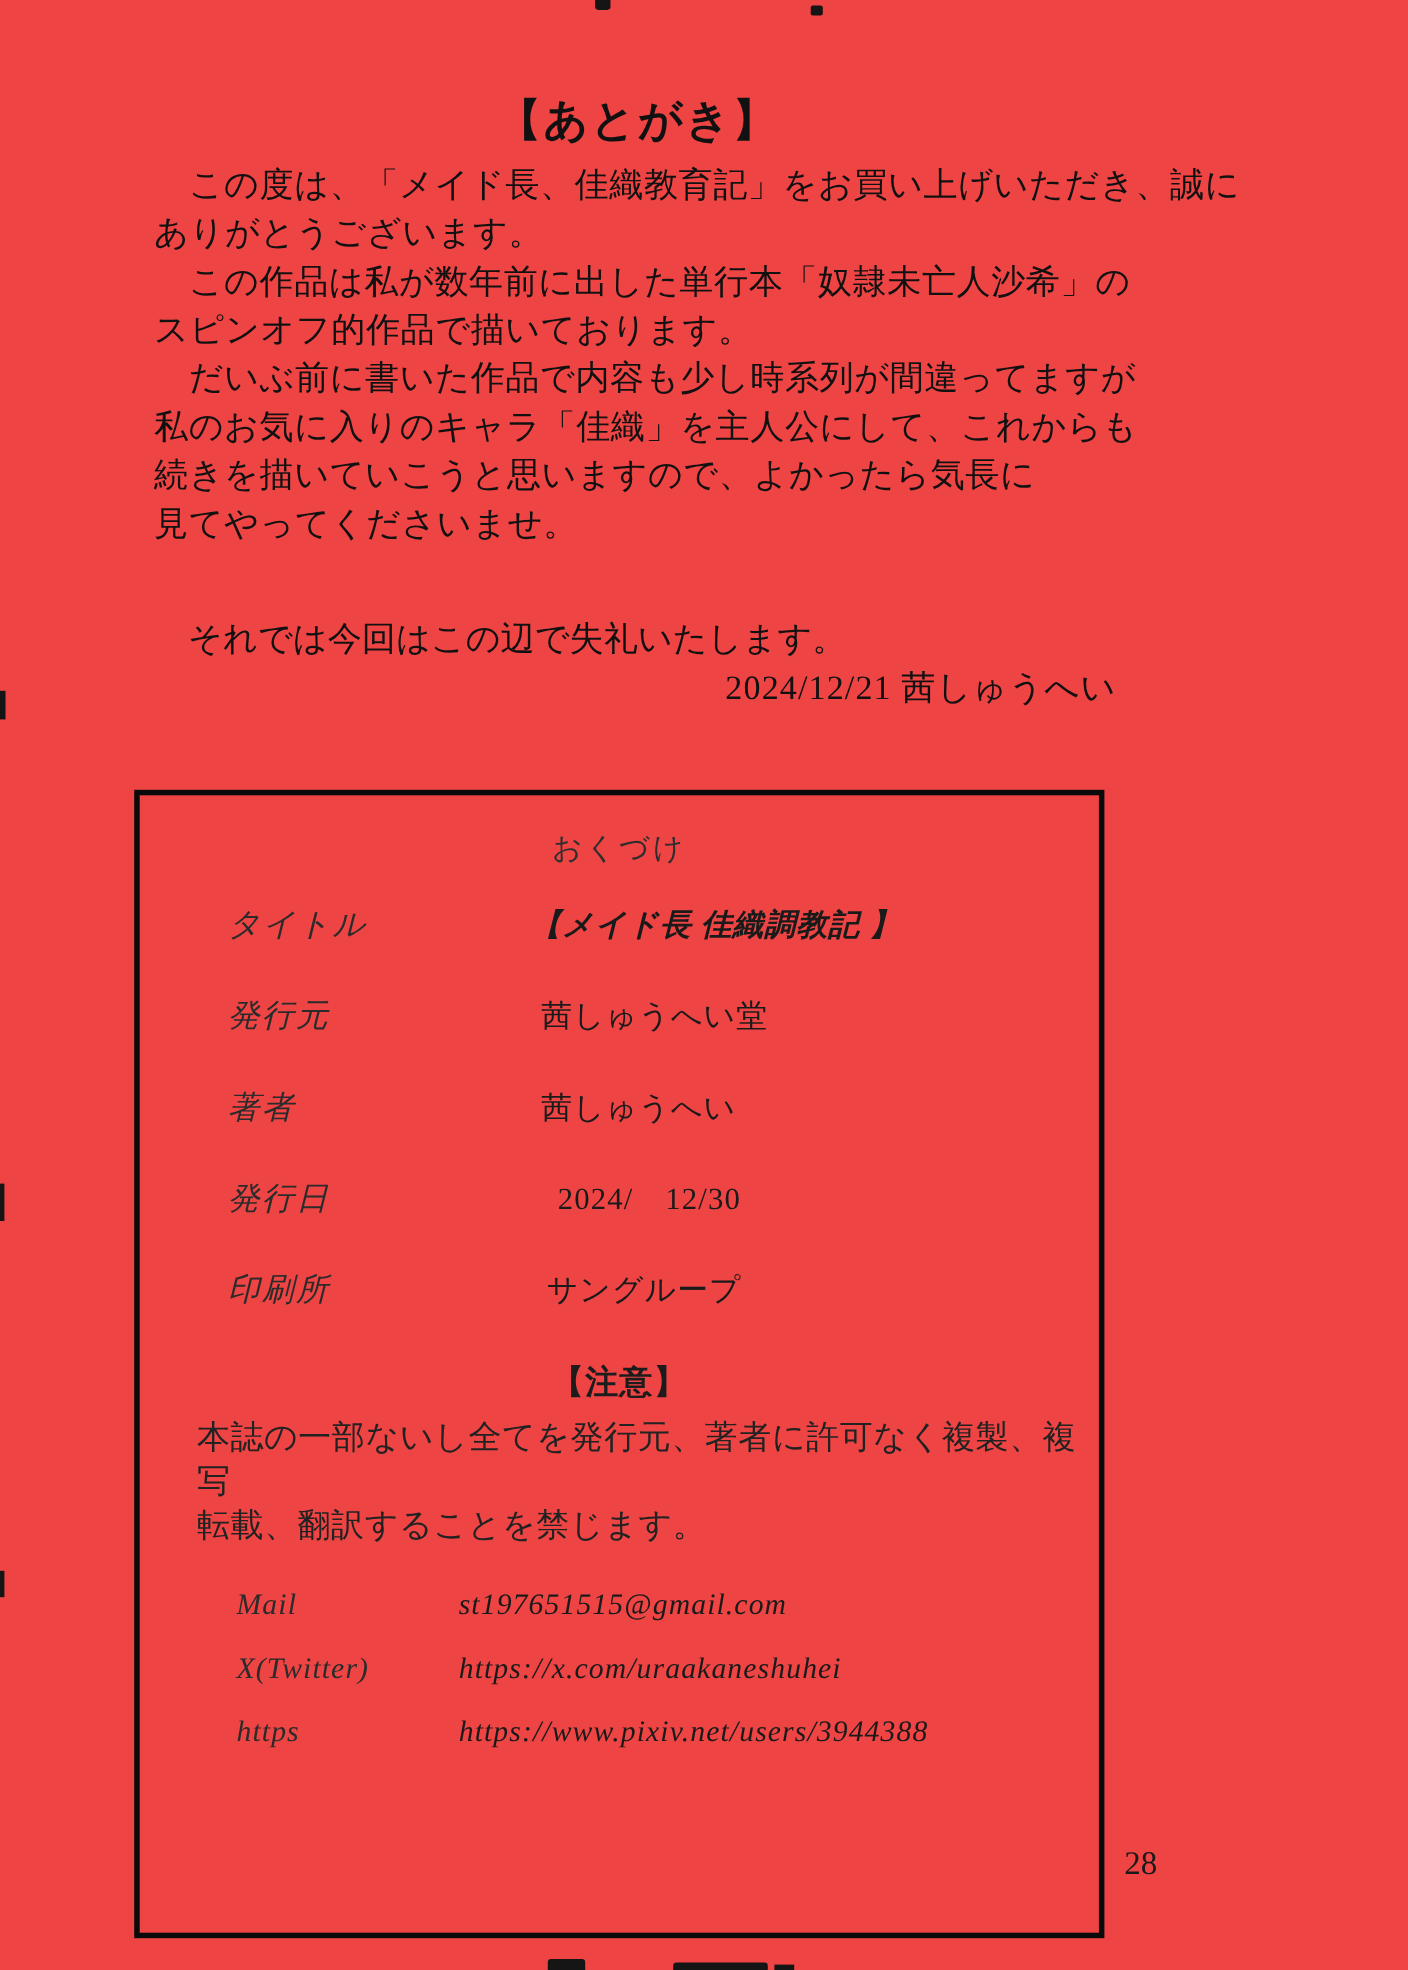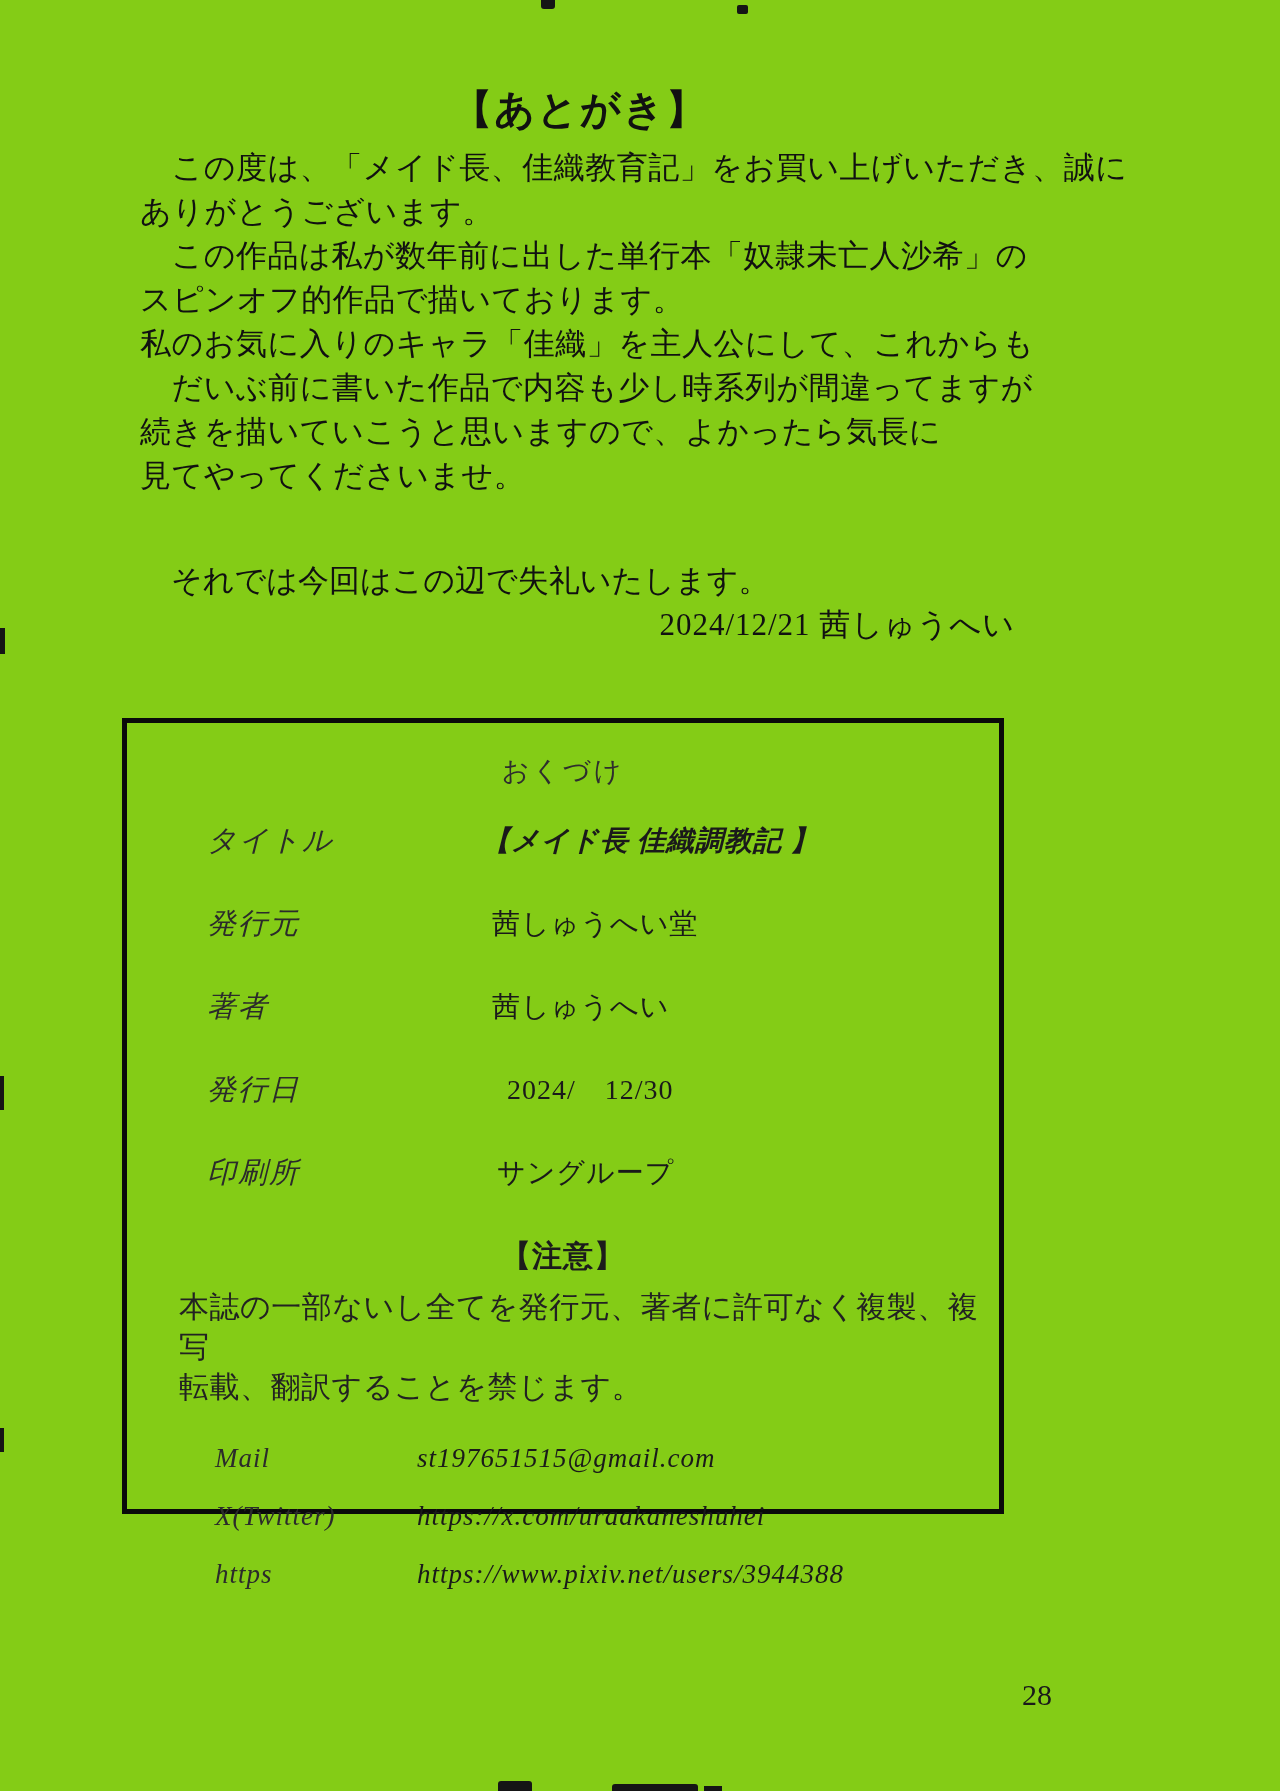--- a/index.html
+++ b/index.html
@@ -4,21 +4,21 @@
 <style>
   html, body {
     margin: 0;
     padding: 0;
     background: #ffffff;
   }
   .page {
     position: relative;
     width: 1280px;
     height: 1791px;
-    background: #84cc16;
+    background: #ef4444;
     font-family: "Liberation Serif", "DejaVu Serif", serif;
     color: #111;
     overflow: hidden;
   }
 
   
   .artifact { position: absolute; background: #151515; }
   .art-top-1 { left: 541px; top: 0px; width: 14px; height: 9px; border-radius: 0 0 3px 3px; }
   .art-top-2 { left: 737px; top: 5px; width: 11px; height: 9px; border-radius: 2px; }
   .art-left-1 { left: 0px; top: 628px; width: 5px; height: 26px; }
@@ -66,21 +66,21 @@
     text-align: right;
     letter-spacing: 1px;
   }
 
   
   .colophon {
     position: absolute;
     left: 122px;
     top: 718px;
     width: 882px;
-    height: 796px;
+    height: 1044px;
     border: 5px solid #0a0a0a;
     box-sizing: border-box;
   }
   .colophon-title {
     margin-top: 30px;
     text-align: center;
     font-size: 27px;
     color: #2e2e2e;
     letter-spacing: 3px;
   }
@@ -179,22 +179,22 @@
   <div class="artifact art-bot-2"></div>
   <div class="artifact art-bot-3"></div>
 
   <div class="afterword-title">【あとがき】</div>
 
   <div class="afterword-body">
     <div class="afterword-line">　この度は、「メイド長、佳織教育記」をお買い上げいただき、誠に</div>
     <div class="afterword-line">ありがとうございます。</div>
     <div class="afterword-line">　この作品は私が数年前に出した単行本「奴隷未亡人沙希」の</div>
     <div class="afterword-line">スピンオフ的作品で描いております。</div>
+    <div class="afterword-line">　だいぶ前に書いた作品で内容も少し時系列が間違ってますが</div>
     <div class="afterword-line">私のお気に入りのキャラ「佳織」を主人公にして、これからも</div>
-    <div class="afterword-line">　だいぶ前に書いた作品で内容も少し時系列が間違ってますが</div>
     <div class="afterword-line">続きを描いていこうと思いますので、よかったら気長に</div>
     <div class="afterword-line">見てやってくださいませ。</div>
   </div>
 
   <div class="afterword-closing">　それでは今回はこの辺で失礼いたします。</div>
   <div class="afterword-signature">2024/12/21 茜しゅうへい</div>
 
   <div class="colophon">
     <div class="colophon-title">おくづけ</div>
 

